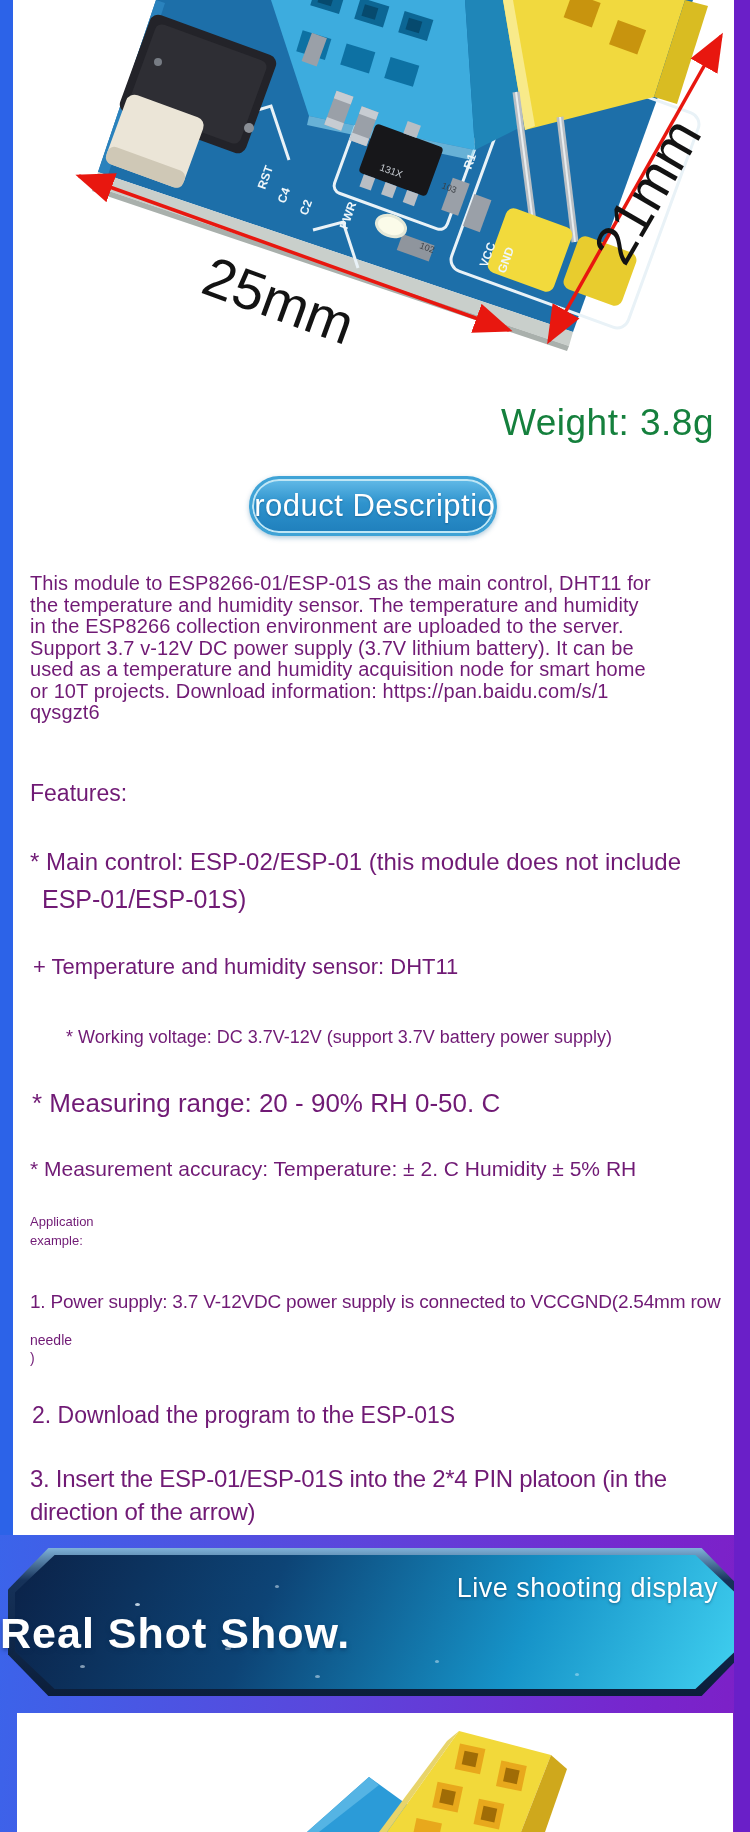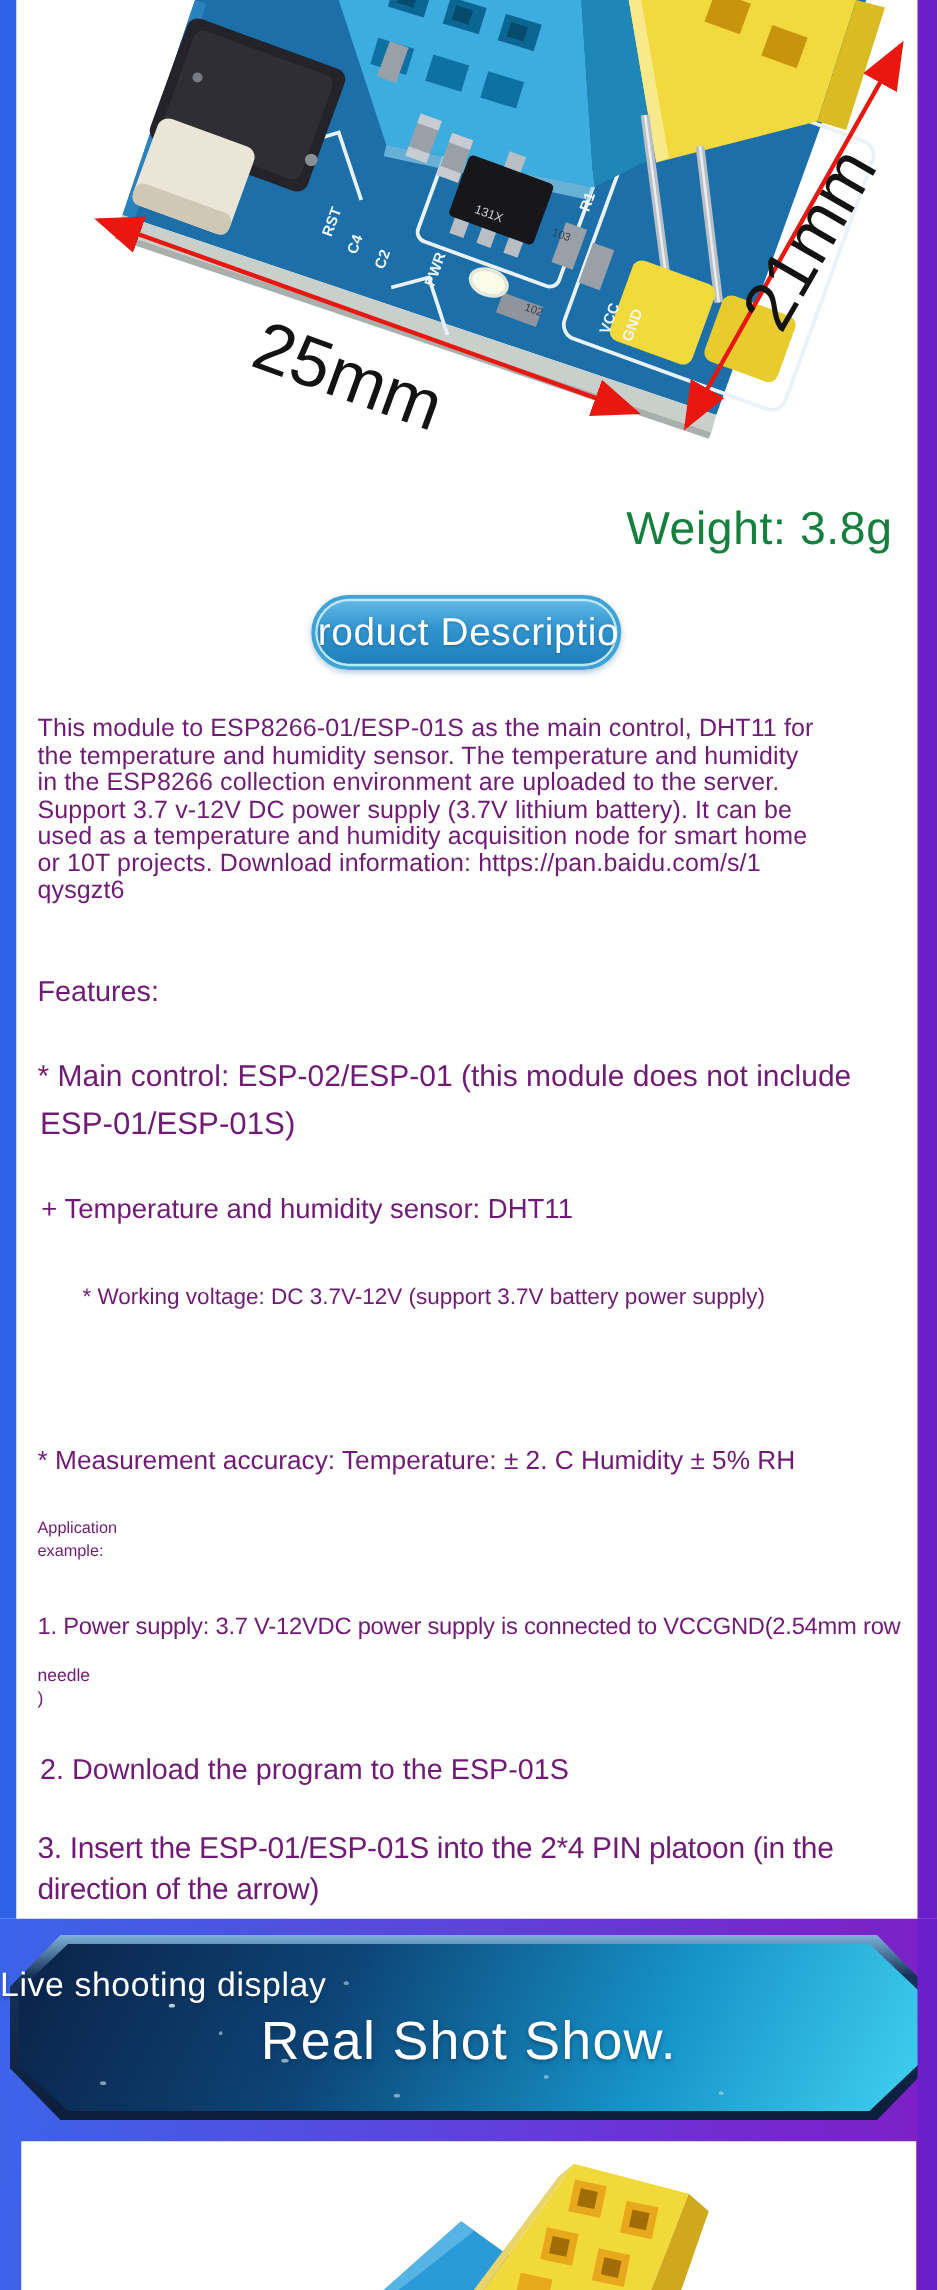--- a/index.html
+++ b/index.html
@@ -19,21 +19,21 @@
         background:linear-gradient(180deg,#63bbe8 0%,#2f93cd 45%,#1f7fbc 100%);
         border:3px solid #3fa3d6;box-shadow:0 0 0 2px #bfe6f5 inset, 0 2px 5px rgba(30,100,150,.35);
         display:flex;align-items:center;justify-content:center;overflow:hidden;box-sizing:border-box;}
   .pill span{white-space:nowrap;color:#ffffff;font-size:31px;font-weight:500;letter-spacing:.5px;
         text-shadow:0 1px 2px rgba(10,60,100,.4);}
   
   .txt{white-space:pre;color:#701a75;}
   .desc{left:30px;top:573px;font-size:20px;line-height:21.5px;letter-spacing:.1px;}
   .features-title{left:30px;top:780px;font-size:23px;}
   .f-main1{left:30px;top:848px;font-size:24px;}
-  .f-main2{left:32px;top:885px;font-size:25px;text-align:center;}
+  .f-main2{left:42px;top:885px;font-size:25px;text-align:center;}
   .f-sensor{left:33px;top:954px;font-size:22px;}
   .f-voltage{left:30px;top:1027px;font-size:18px;margin-left:36px;}
   .f-range{left:32px;top:1088px;font-size:26px;}
   .f-accuracy{left:30px;top:1157px;font-size:21px;}
   .app-label{left:30px;top:1212px;font-size:13px;line-height:19px;}
   .step1{left:30px;top:1291px;font-size:19px;letter-spacing:-.2px;}
   .step1b{left:30px;top:1332px;font-size:14px;}
   .step1c{left:30px;top:1350px;font-size:14px;}
   .step2{left:32px;top:1402px;font-size:23px;}
   .step3{left:30px;top:1462px;font-size:24px;line-height:33px;letter-spacing:-.3px;}
@@ -48,24 +48,24 @@
         clip-path:polygon(5.5% 0%,94.5% 0%,100% 28%,100% 72%,94.5% 100%,5.5% 100%,0% 72%,0% 28%);}
   .star{position:absolute;background:#e8f6ff;border-radius:50%;opacity:.8;}
   .s1{left:120px;top:48px;width:5px;height:3px;}
   .s2{left:210px;top:92px;width:6px;height:3px;opacity:.6;}
   .s3{left:65px;top:110px;width:5px;height:3px;opacity:.55;}
   .s4{left:160px;top:70px;width:3px;height:3px;opacity:.5;}
   .s5{left:300px;top:120px;width:5px;height:3px;opacity:.5;}
   .s6{left:420px;top:105px;width:4px;height:3px;opacity:.45;}
   .s7{left:260px;top:30px;width:4px;height:3px;opacity:.5;}
   .s8{left:560px;top:118px;width:4px;height:3px;opacity:.4;}
-  .banner-sub{left:0;top:38px;width:718px;text-align:left;color:#ffffff;font-size:27px;
+  .banner-sub{left:0;top:38px;width:718px;text-align:right;color:#ffffff;font-size:27px;
         font-weight:500;letter-spacing:.5px;text-shadow:0 1px 3px rgba(5,40,80,.5);}
-  .banner-title{left:0;top:74px;width:750px;text-align:center;color:#ffffff;font-size:43px;
-        font-weight:400;letter-spacing:1px;text-shadow:0 2px 4px rgba(5,40,80,.5);}
+  .banner-title{left:0;top:74px;width:750px;text-align:left;color:#ffffff;font-size:43px;
+        font-weight:700;letter-spacing:1px;text-shadow:0 2px 4px rgba(5,40,80,.5);}
   .photo-panel{position:absolute;left:17px;top:178px;width:716px;height:119px;background:#ffffff;overflow:hidden;}
 </style>
 </head>
 <body>
 
 <div class="page">
 
   <svg class="abs photo-top" width="722" height="360" viewBox="0 0 722 360">
     <defs>
       <marker id="ah" viewBox="0 0 10 8" refX="9" refY="4" markerWidth="11" markerHeight="9" orient="auto-start-reverse">
@@ -190,20 +190,21 @@
 Support 3.7 v-12V DC power supply (3.7V lithium battery). It can be
 used as a temperature and humidity acquisition node for smart home
 or 10T projects. Download information: https://pan.baidu.com/s/1
 qysgzt6</div>
 
   <div class="abs txt features-title">Features:</div>
   <div class="abs txt f-main1">* Main control: ESP-02/ESP-01 (this module does not include</div>
   <div class="abs txt f-main2">ESP-01/ESP-01S)</div>
   <div class="abs txt f-sensor">+ Temperature and humidity sensor: DHT11</div>
   <div class="abs txt f-voltage">* Working voltage: DC 3.7V-12V (support 3.7V battery power supply)</div>
+  <div class="abs txt f-range">* Measuring range: 20 - 90% RH 0-50. C</div>
   <div class="abs txt f-accuracy">* Measurement accuracy: Temperature: ± 2. C Humidity ± 5% RH</div>
 
   <div class="abs txt app-label">Application
 example:</div>
   <div class="abs txt step1">1. Power supply: 3.7 V-12VDC power supply is connected to VCCGND(2.54mm row</div>
   <div class="abs txt step1b">needle</div>
   <div class="abs txt step1c">)</div>
   <div class="abs txt step2">2. Download the program to the ESP-01S</div>
   <div class="abs txt step3">3. Insert the ESP-01/ESP-01S into the 2*4 PIN platoon (in the
 direction of the arrow)</div>

